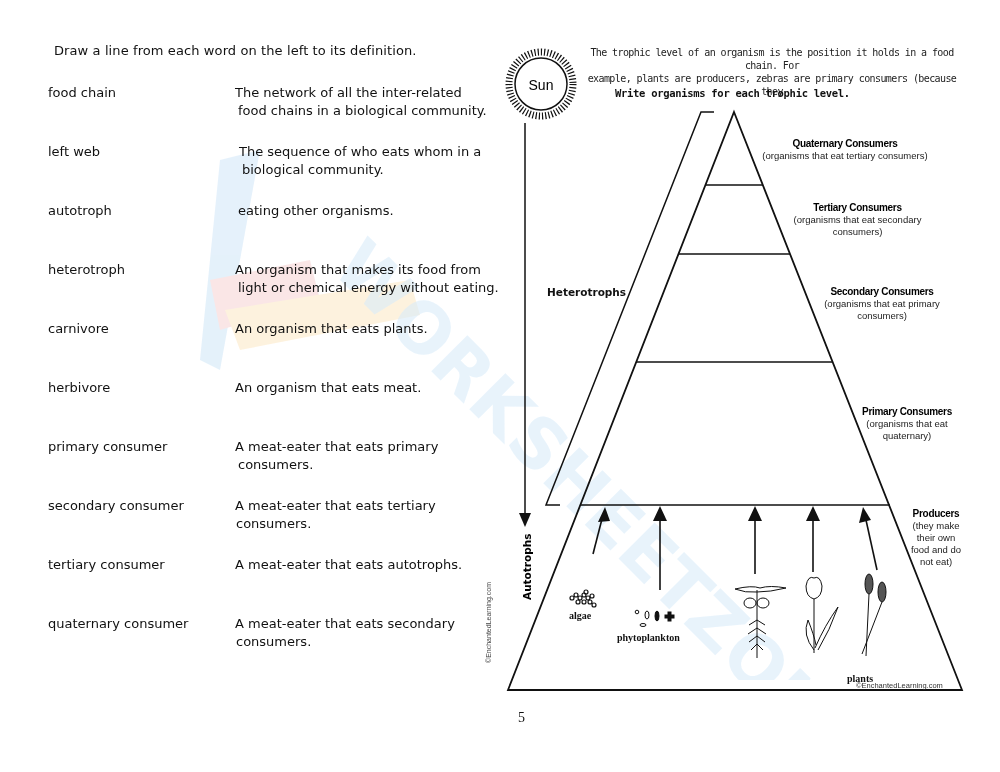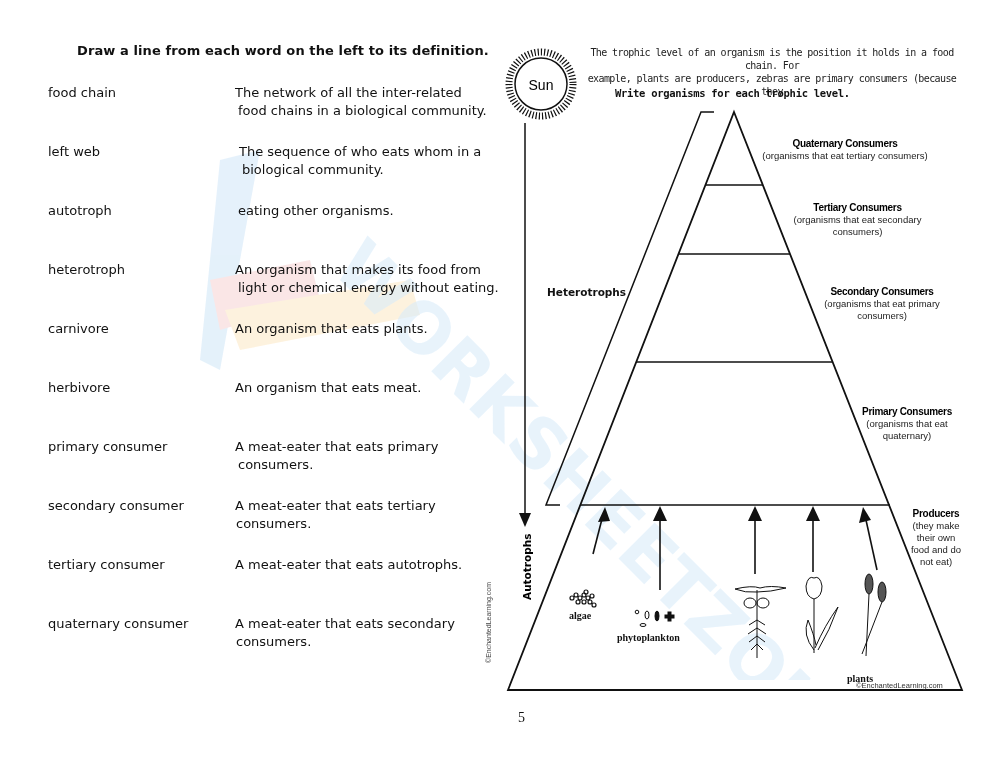--- a/index.html
+++ b/index.html
@@ -1,19 +1,19 @@
 <!DOCTYPE html>
 <html><head>
 <meta charset="utf-8">
 <style>
   html,body{margin:0;padding:0;background:#fff;}
   body{width:1000px;height:772px;position:relative;overflow:hidden;font-family:"DejaVu Sans",sans-serif;color:#111;}
   .abs{position:absolute;}
   .wm{position:absolute;left:180px;top:120px;width:700px;height:560px;pointer-events:none;}
-  .heading{left:77px;top:43px;font-size:13px;font-weight:bold;letter-spacing:0.1px;}
+  .heading{left:54px;top:43px;font-size:13px;font-weight:normal;letter-spacing:0.1px;}
   .term{position:absolute;left:48px;font-size:13px;text-align:right;}
   .def{position:absolute;left:235px;font-size:13px;line-height:18px;}
   .def .l2{padding-left:3px;display:block;}
   .intro{left:578px;top:46px;width:388px;text-align:center;font-size:10px;line-height:13px;color:#222;font-family:"DejaVu Sans Mono",monospace;letter-spacing:-0.6px;}
   .instr{left:615px;top:87px;font-size:10.5px;font-weight:bold;font-family:"DejaVu Sans Mono",monospace;letter-spacing:-0.3px;text-align:right;}
   .lvl{position:absolute;text-align:center;font-family:Liberation Sans, sans-serif;font-size:9.5px;line-height:12px;color:#222;}
   .lvl b{font-size:10px;color:#000;display:block;letter-spacing:-0.3px;}
   .small{font-family:"Liberation Sans",sans-serif;}
   .lbl{font-family:Liberation Serif, serif;font-weight:bold;font-size:10.5px;}
   .pagenum{left:518px;top:710px;font-family:"Liberation Serif",serif;font-size:14px;}

